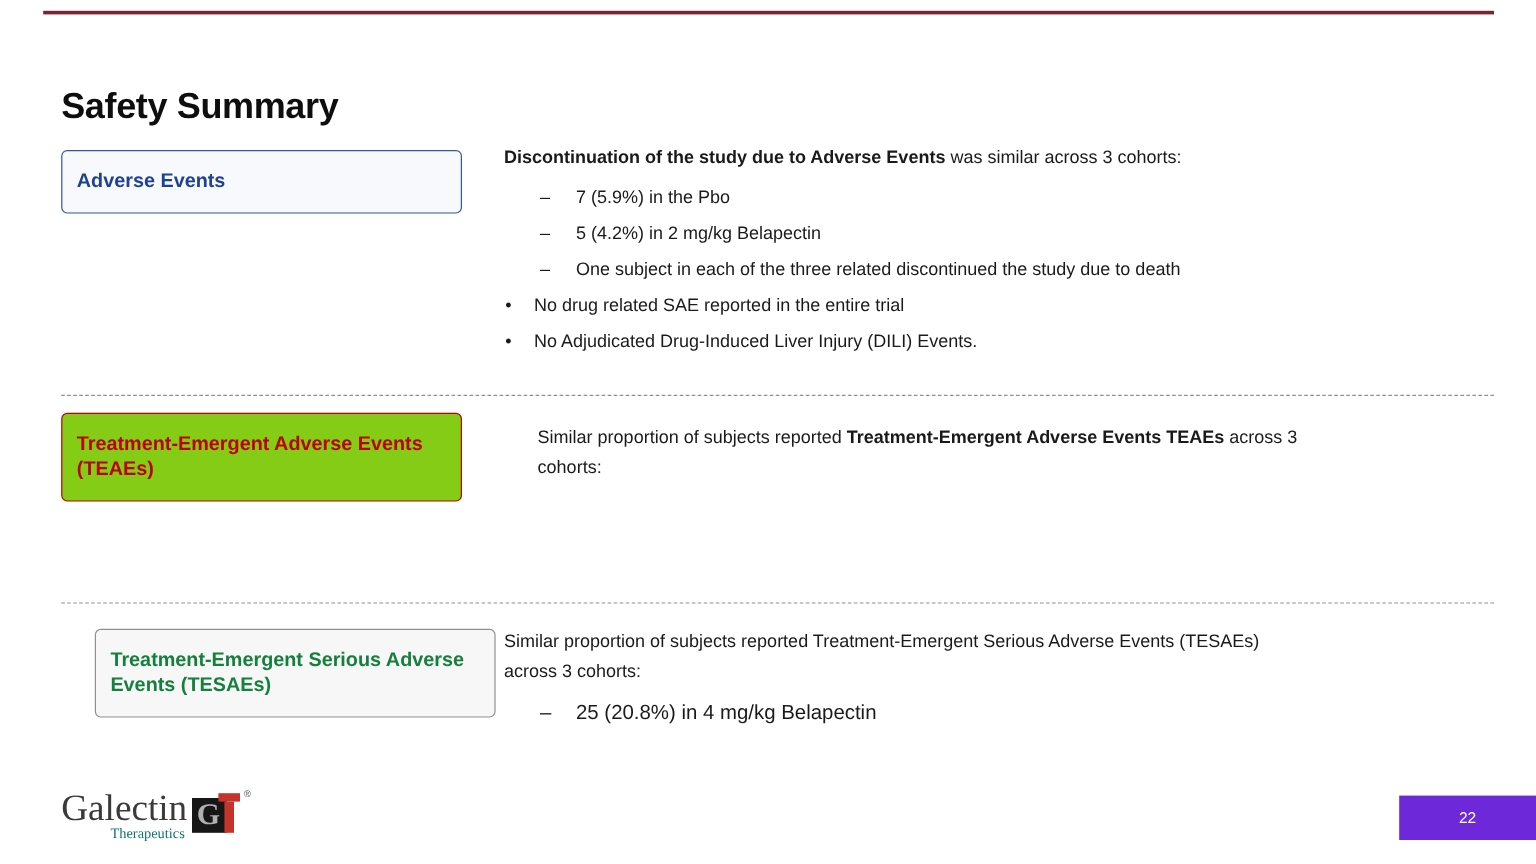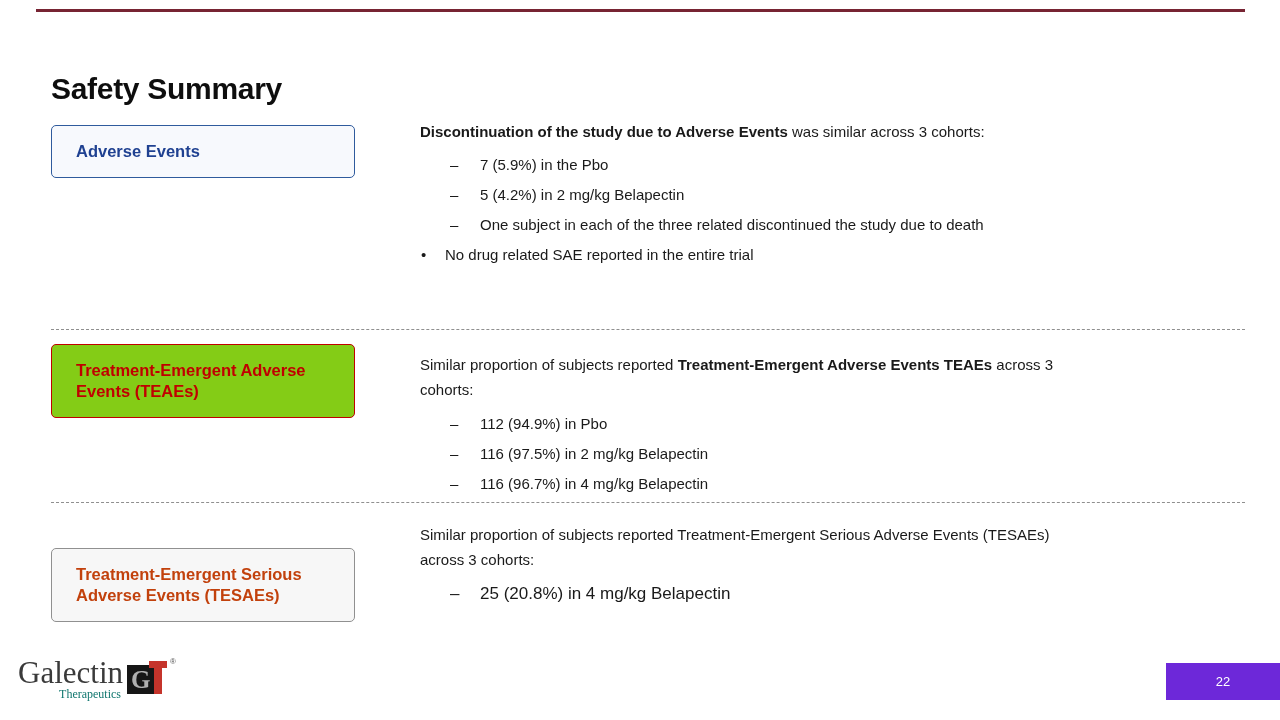--- a/index.html
+++ b/index.html
@@ -12,50 +12,50 @@
   .top-rule {
     position:absolute; left:36px; right:35px; top:9px; height:3px;
     background:#772433;
   }
   .slide-title {
     position:absolute; left:51px; top:52px;
     font-size:30px; font-weight:700; color:#0e0e0e; letter-spacing:-0.3px;
   }
   
   .label-box {
-    position:absolute; left:51px; width:304px; box-sizing:border-box;
-    display:flex; align-items:center; padding:0 24px;
+    position:absolute; left:51px; width:334px; box-sizing:border-box;
+    display:flex; align-items:center; padding:0 12px;
     font-size:16.5px; font-weight:700; line-height:1.3;
     border:1.5px solid; border-radius:5px;
   }
   .box-blue  { top:125px; height:53px; border-color:#2F5B9D; background:#F7F9FD; color:#1F4191; }
   .box-red   { top:344px; height:74px; border-color:#C00000; background:#84cc16; color:#C00000; }
-  .box-slate { top:548px; height:74px; border-color:#909090; background:#F7F7F7; color:#c2410c; }
+  .box-slate { top:524px; height:74px; border-color:#909090; background:#F7F7F7; color:#15803d;margin-left:28px; }
   
   .content { position:absolute; left:420px; width:706px; font-size:15px; }
   #content-1 { top:121px; }
-  #content-2 { top:352px; }
+  #content-2 { top:352px;margin-left:28px; }
   #content-3 { top:522px; }
   .lead { max-width:648px; line-height:25px; margin:0; }
   #content-1 .lead { line-height:22px; }
   .lead .b { font-weight:700; }
   ul.items, ul.bullets { list-style:none; margin:7px 0 0 0; padding:0; }
   ul.bullets { margin-top:0; }
   ul.items li, ul.bullets li { line-height:30px; white-space:nowrap; }
   .marker-dash { display:inline-block; margin-left:30px; width:30px; }
   .marker-bullet { display:inline-block; margin-left:1px; width:24px; }
   #content-3 ul.items li { font-size:17px; }
   
   .divider { position:absolute; left:51px; right:35px; height:0; border-top:1px dashed #8f8f8f; }
   #divider-1 { top:329px; }
   #divider-2 { top:502px; }
   
   .logo { position:absolute; left:18px; top:658px; display:flex; align-items:flex-start; }
   .logo-text { display:flex; flex-direction:column; align-items:flex-end; }
-  .wordmark { font-family:"Liberation Serif", serif; font-size:31px; line-height:30px; color:#3a3a3a; }
+  .wordmark { font-family:"Liberation Serif", serif; font-size:31px; line-height:30px; color:#3a3a3a;margin-left:33px; }
   .subtext  { font-family:"Liberation Serif", serif; font-size:12px; line-height:12px; color:#0f766e; margin-right:2px; }
   .mono { position:relative; width:42px; height:36px; display:inline-block; margin-left:4px; margin-top:2px; }
   .mono-black { position:absolute; left:0; top:5px; width:29px; height:29px; background:#161616; }
   .mono-g { position:absolute; left:4px; top:7px; font-family:"Liberation Serif", serif; font-weight:700; font-size:25px; line-height:25px; color:#b0b0b0; }
   .mono-t-bar  { position:absolute; right:2px; top:1px; width:18px; height:7px; background:#C5342B; }
   .mono-t-stem { position:absolute; right:7px; top:8px; width:8px; height:26px; background:#C5342B; }
   .mono-reg { position:absolute; right:-7px; top:-3px; font-size:8px; color:#555; }
   
   .page-box {
     position:absolute; right:0; top:663px; width:114px; height:37px;
@@ -75,35 +75,31 @@
 </div>
 <div class="content" id="content-1">
   <p class="lead"><span class="b">Discontinuation of the study due to Adverse Events</span><span> was similar across 3 cohorts:</span></p>
   <ul class="items">
     <li><span class="marker-dash">–</span><span>7 (5.9%) in the Pbo</span></li>
     <li><span class="marker-dash">–</span><span>5 (4.2%) in 2 mg/kg Belapectin</span></li>
     <li><span class="marker-dash">–</span><span>One subject in each of the three related discontinued the study due to death</span></li>
   </ul>
   <ul class="bullets">
     <li><span class="marker-bullet">•</span><span>No drug related SAE reported in the entire trial</span></li>
+    <li><span class="marker-bullet">•</span><span>No Adjudicated Drug-Induced Liver Injury (DILI) Events.</span></li>
   </ul>
 </div>
 
 <div class="divider" id="divider-1"></div>
 
 <div class="label-box box-red">
   <span>Treatment-Emergent Adverse Events (TEAEs)</span>
 </div>
 <div class="content" id="content-2">
   <p class="lead"><span>Similar proportion of subjects reported </span><span class="b">Treatment-Emergent Adverse Events TEAEs</span><span> across 3 cohorts:</span></p>
-  <ul class="items">
-    <li><span class="marker-dash">–</span><span>112 (94.9%) in Pbo</span></li>
-    <li><span class="marker-dash">–</span><span>116 (97.5%) in 2 mg/kg Belapectin</span></li>
-    <li><span class="marker-dash">–</span><span>116 (96.7%) in 4 mg/kg Belapectin</span></li>
-  </ul>
 </div>
 
 <div class="divider" id="divider-2"></div>
 
 <div class="label-box box-slate">
   <span>Treatment-Emergent Serious Adverse Events (TESAEs)</span>
 </div>
 <div class="content" id="content-3">
   <p class="lead"><span>Similar proportion of subjects reported Treatment-Emergent Serious Adverse Events (TESAEs) across 3 cohorts:</span></p>
   <ul class="items">

